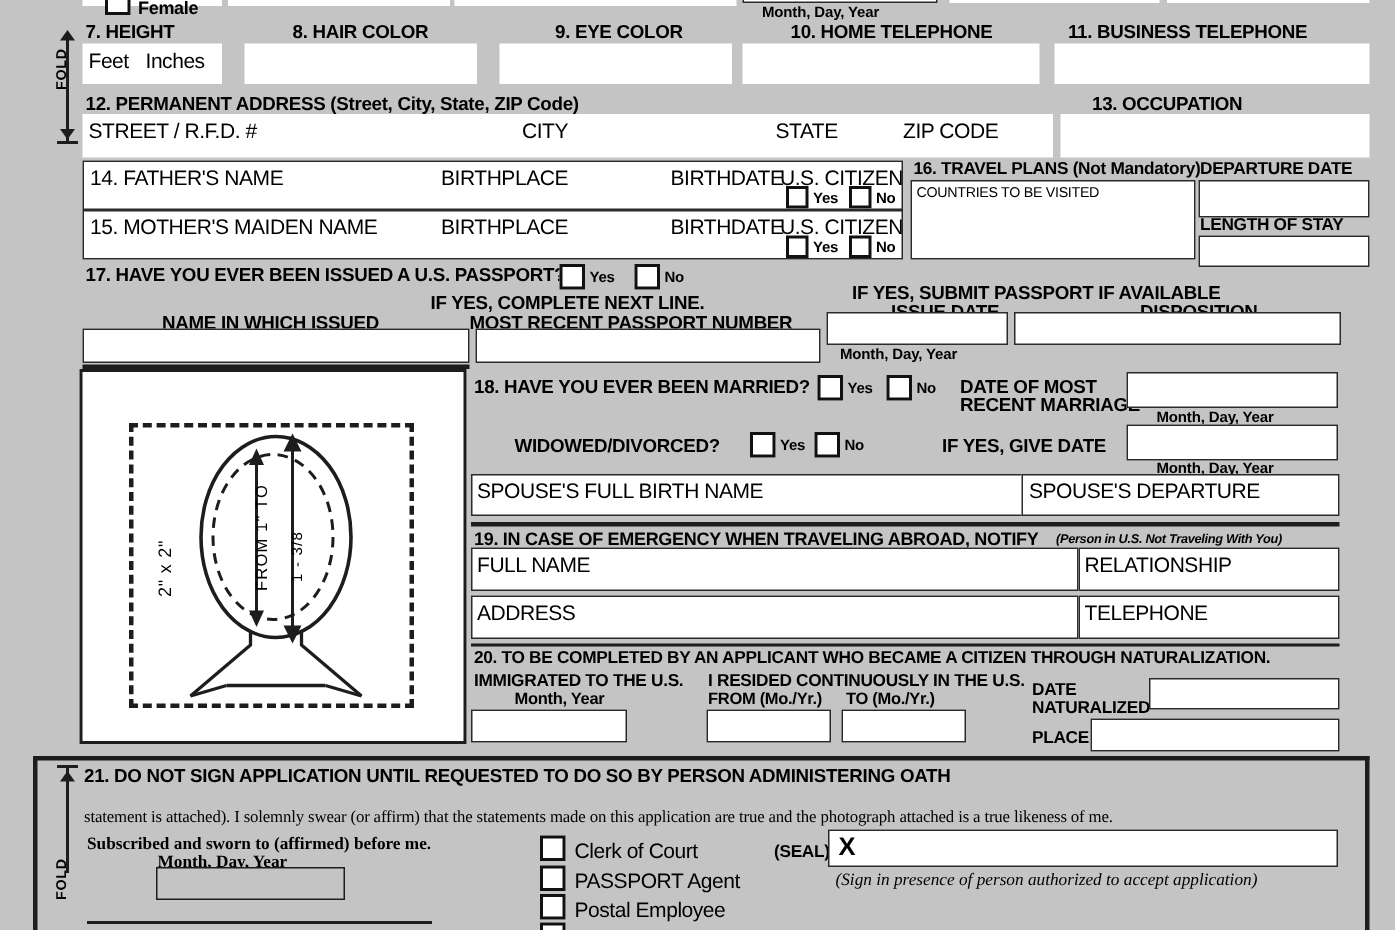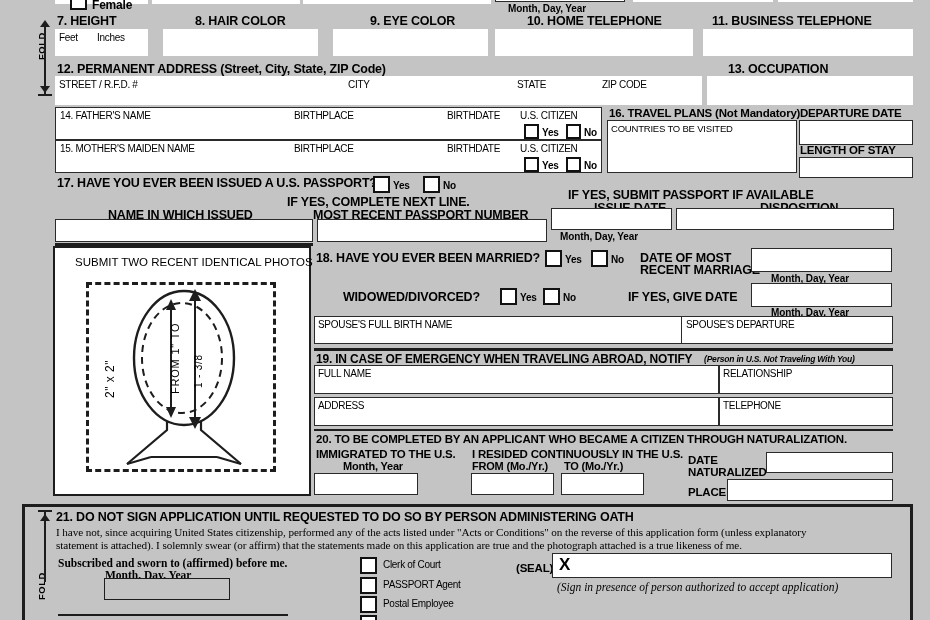--- a/index.html
+++ b/index.html
@@ -42,21 +42,21 @@
     font-weight: bold;
     font-size: 12.5px;
     letter-spacing: -0.2px;
   }
   .hdr-sm {
     font-weight: bold;
     font-size: 10px;
     letter-spacing: -0.2px;
   }
   .fld {
-    font-size: 10px;
+    font-size: 14px;
     letter-spacing: -0.3px;
   }
   .fld-sm {
     font-size: 9.5px;
     letter-spacing: -0.2px;
   }
   .mdy {
     font-weight: bold;
     font-size: 10px;
     letter-spacing: -0.1px;
@@ -231,21 +231,20 @@
 
   <div class="wbox" style="left:55px; top:219px; width:258px; height:23px;"></div>
   <div class="wbox" style="left:317px; top:219px; width:230px; height:23px;"></div>
   <div class="wbox" style="left:551px; top:208px; width:121px; height:22px;"></div>
   <div class="lbl mdy" style="left:560px; top:232px;">Month, Day, Year</div>
   <div class="wbox" style="left:676px; top:208px; width:218px; height:22px;"></div>
 
   <div class="rule" style="left:55px; top:243px; width:258px; height:3px;"></div>
 
   <div class="photo-frame" style="left:53px; top:246px; width:258px; height:250px;">
-    <div class="lbl fld" style="left:20px; top:9px; font-size:11.5px; letter-spacing:0px;">SUBMIT TWO RECENT IDENTICAL PHOTOS</div>
 
     <div class="dash-sq" style="left:31px; top:34px; width:190px; height:190px;"></div>
 
     <div class="vert-txt" style="left:48px; top:150px; font-size:12px;">2" x 2"</div>
 
     <svg width="258" height="250" viewBox="0 0 258 250" style="position:absolute; left:0; top:0;">
 
       <path d="M112 155 L112 182 L72 216 M146 155 L146 182 L186 216" fill="none" stroke="#1d1d1d" stroke-width="2.2"></path>
       <path d="M72 216 L186 216" fill="none" stroke="#1d1d1d" stroke-width="0"></path>
       <path d="M72 216 L96 209 M186 216 L162 209" fill="none" stroke="#1d1d1d" stroke-width="2.2"></path>
@@ -327,21 +326,20 @@
   <div class="lbl hdr" style="left:688px; top:467px; font-size:11.5px;">NATURALIZED</div>
   <div class="wbox" style="left:766px; top:452px; width:127px; height:21px;"></div>
   <div class="lbl hdr" style="left:688px; top:487px; font-size:11.5px;">PLACE</div>
   <div class="wbox" style="left:727px; top:479px; width:166px; height:22px;"></div>
 
   <div class="rule" style="left:22px; top:504px; width:891px; height:3px;"></div>
   <div class="rule" style="left:22px; top:504px; width:3px; height:116px;"></div>
   <div class="rule" style="left:910px; top:504px; width:3px; height:116px;"></div>
 
   <div class="lbl hdr" style="left:56px; top:511px; font-size:12.5px;">21. DO NOT SIGN APPLICATION UNTIL REQUESTED TO DO SO BY PERSON ADMINISTERING OATH</div>
-  <div class="lbl serif" style="left:56px; top:525px; white-space:nowrap;">I have not, since acquiring United States citizenship, performed any of the acts listed under "Acts or Conditions" on the reverse of this application form (unless explanatory</div>
   <div class="lbl serif" style="left:56px; top:538px; white-space:nowrap;">statement is attached). I solemnly swear (or affirm) that the statements made on this application are true and the photograph attached is a true likeness of me.</div>
 
   <div class="lbl serif-b" style="left:58px; top:558px;">Subscribed and sworn to (affirmed) before me.</div>
   <div class="lbl serif-b" style="left:105px; top:570px;">Month, Day, Year</div>
   <div class="wplain" style="left:104px; top:578px; width:126px; height:22px; border:1px solid #1d1d1d; background:#c4c4c4;"></div>
   <div class="rule" style="left:58px; top:614px; width:230px; height:2px;"></div>
 
   <div class="cbx cbx-lg" style="left:360px; top:557px;"></div>
   <div class="lbl fld" style="left:383px; top:560px;">Clerk of Court</div>
   <div class="cbx cbx-lg" style="left:360px; top:577px;"></div>

